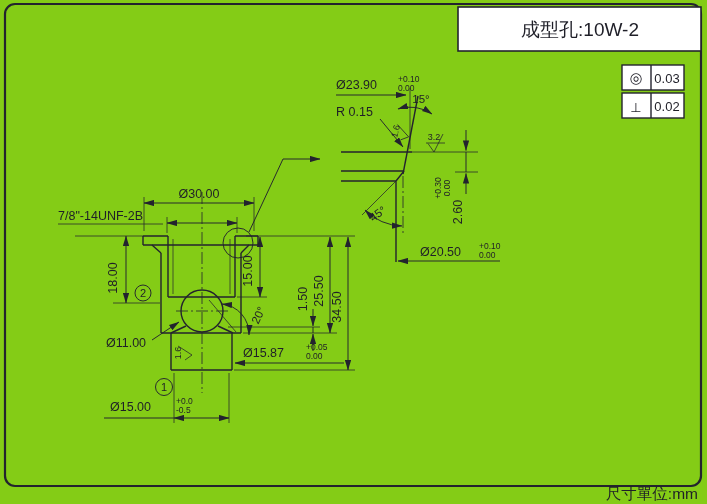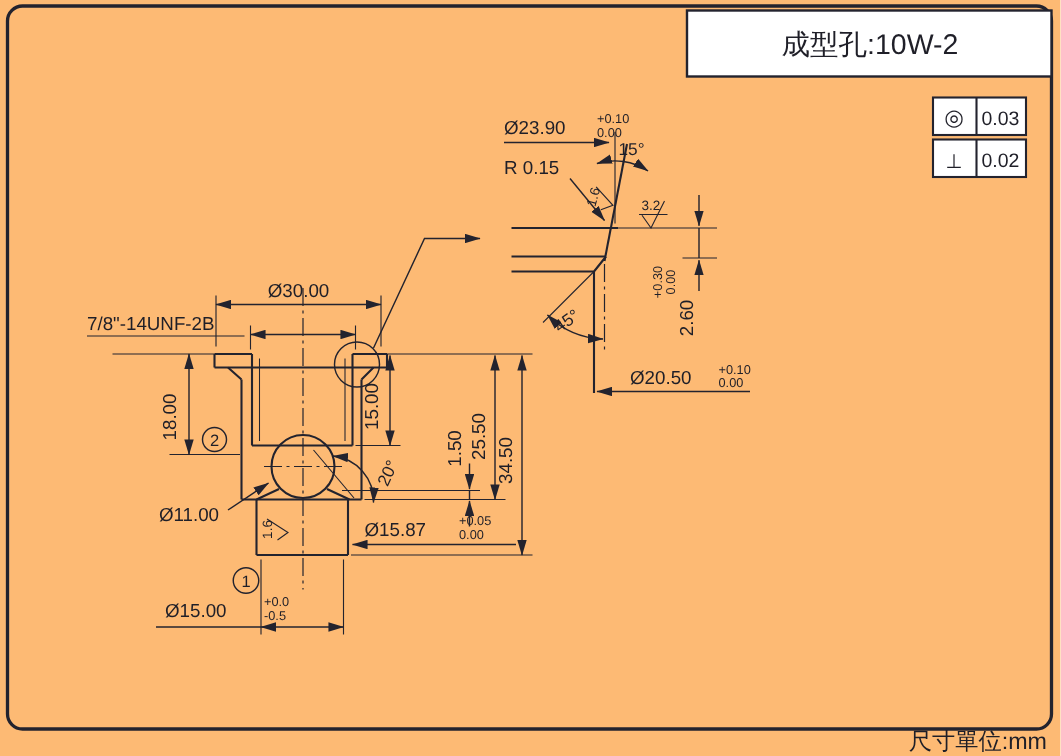--- a/index.html
+++ b/index.html
@@ -1,16 +1,16 @@
 <!DOCTYPE html>
 <html><head>
 <meta charset="utf-8">
 <style>
   html,body{margin:0;padding:0;background:#fff;}
-  .stage{position:relative;width:707px;height:504px;background:#fdba74;overflow:hidden;
+  .stage{position:relative;width:707px;height:504px;background:#84cc16;overflow:hidden;
          font-family:"Liberation Sans","DejaVu Sans",sans-serif;}
   svg{position:absolute;left:0;top:0;}
   svg text{fill:#1f1f28;font-family:"Liberation Sans","DejaVu Sans",sans-serif;}
   .o{stroke:#23232e;stroke-width:1.4;fill:none;}
   .t{stroke:#23232e;stroke-width:.7;fill:none;}
   .d{stroke:#23232e;stroke-width:.95;fill:none;}
   .x{stroke:#23232e;stroke-width:.75;fill:none;}
   .cl{stroke:#23232e;stroke-width:.8;fill:none;stroke-dasharray:12 3 2 3;}
   .dimtxt{font-size:12.5px;}
   .toltxt{font-size:8.5px;}

